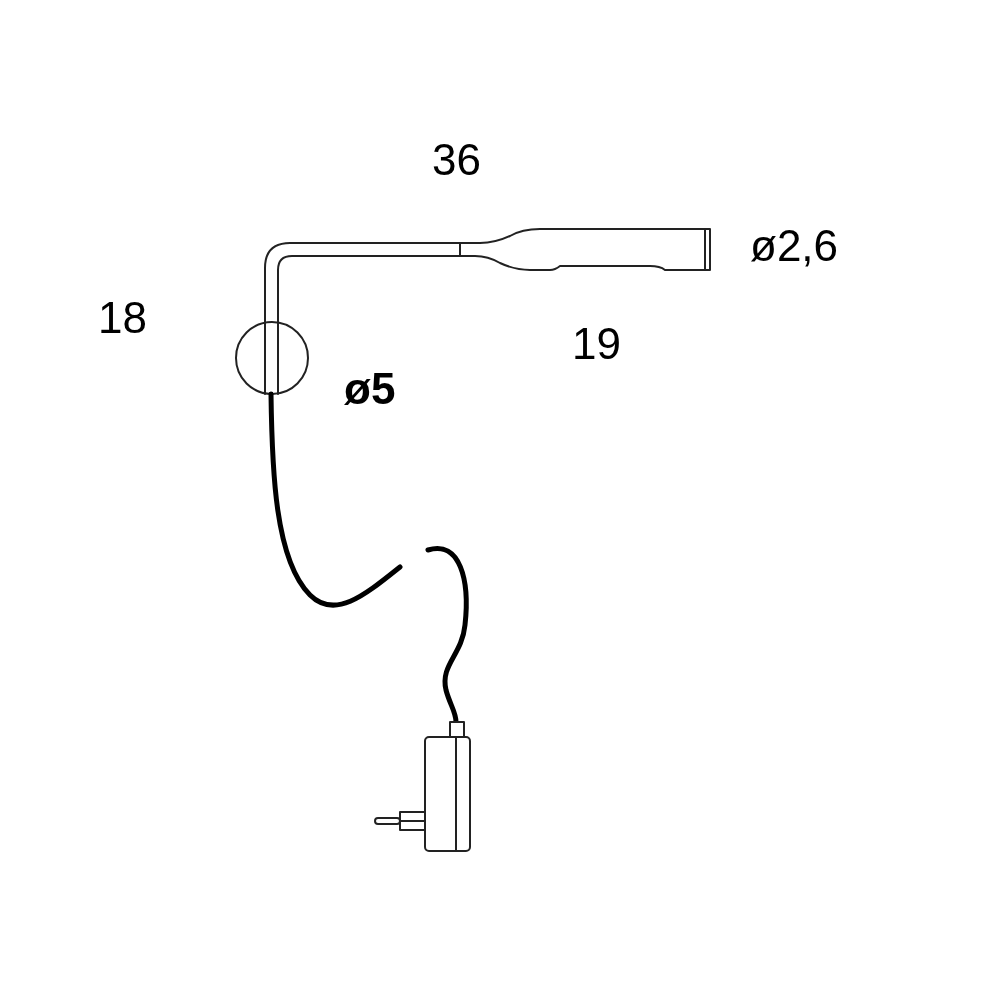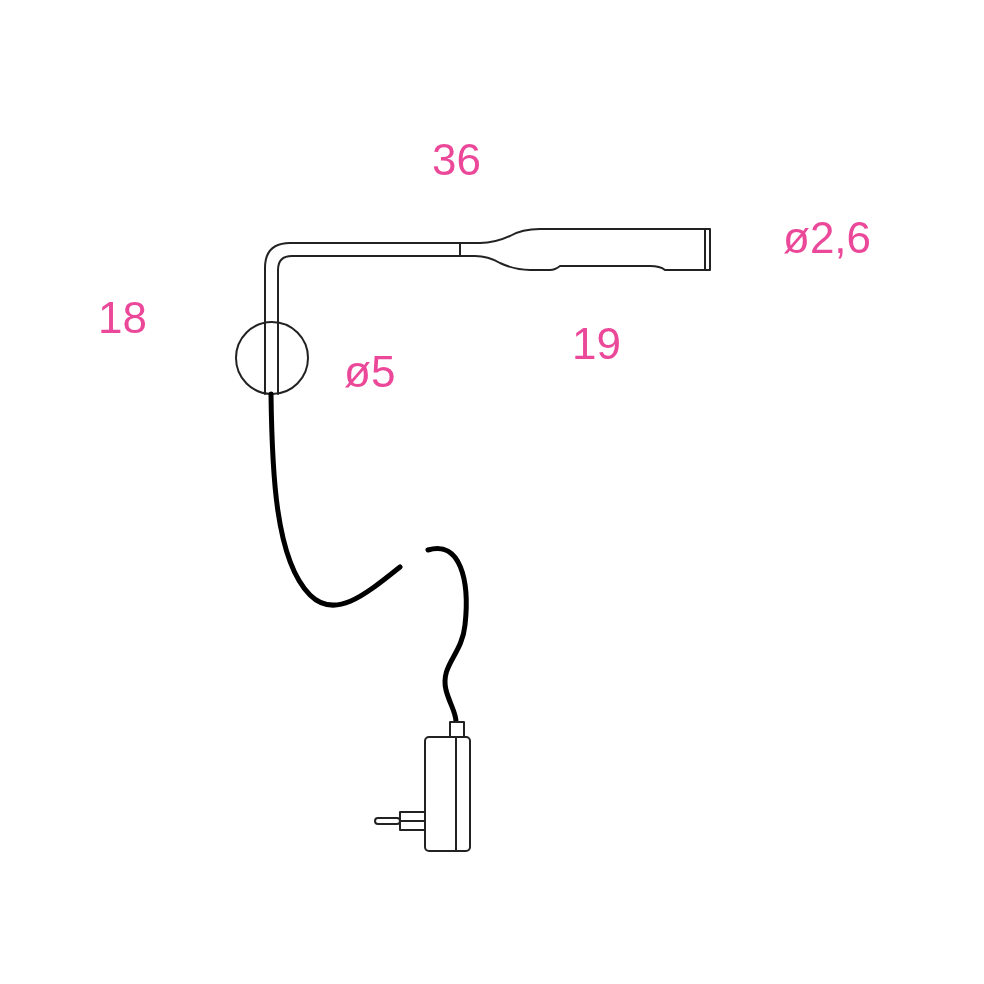--- a/index.html
+++ b/index.html
@@ -1,27 +1,27 @@
 <!DOCTYPE html>
 <html><head>
   <meta charset="utf-8">
   <style>
     html, body { margin: 0; padding: 0; background: #ffffff; }
     body { width: 984px; height: 984px; position: relative; overflow: hidden; font-family: "Liberation Sans", sans-serif; }
-    .dim { position: absolute; font-size: 44px; color: #ec4899; line-height: 1; }
+    .dim { position: absolute; font-size: 44px; color: #000000; line-height: 1; }
     svg { position: absolute; left: 0; top: 0; }
   </style>
 </head>
 <body>
 
 <div class="dim" style="left:432px; top:138px;">36</div>
 <div class="dim" style="left:98px; top:296px;">18</div>
 <div class="dim" style="left:572px; top:322px;">19</div>
-<div class="dim" style="left:750px; top:216px;margin-left:33px;">ø2,6</div>
-<div class="dim" style="left:344px; top:350px;">ø5</div>
+<div class="dim" style="left:750px; top:224px;">ø2,6</div>
+<div class="dim" style="left:344px; top:367px;font-weight:bold;">ø5</div>
 
 <svg width="984" height="984" viewBox="0 0 984 984">
   <g fill="none" stroke="#222" stroke-width="2" stroke-linejoin="round" stroke-linecap="round">
 
     <path d="M265 326 L265 268 Q265 243 290 243 L460 243"></path>
     <path d="M278 326 L278 270 Q278 256 292 256 L460 256"></path>
     <line x1="460" y1="243" x2="460" y2="256"></line>
 
     <path d="M460 243 L480 243 Q495 243 510 236 Q522 229 540 229 L710 229 L710 270 L665 270 Q660 266 650 266 L560 266 Q555 270 550 270 L530 270 Q515 270 500 263 Q488 256 475 256 L460 256"></path>
     <line x1="705" y1="229" x2="705" y2="270"></line>

